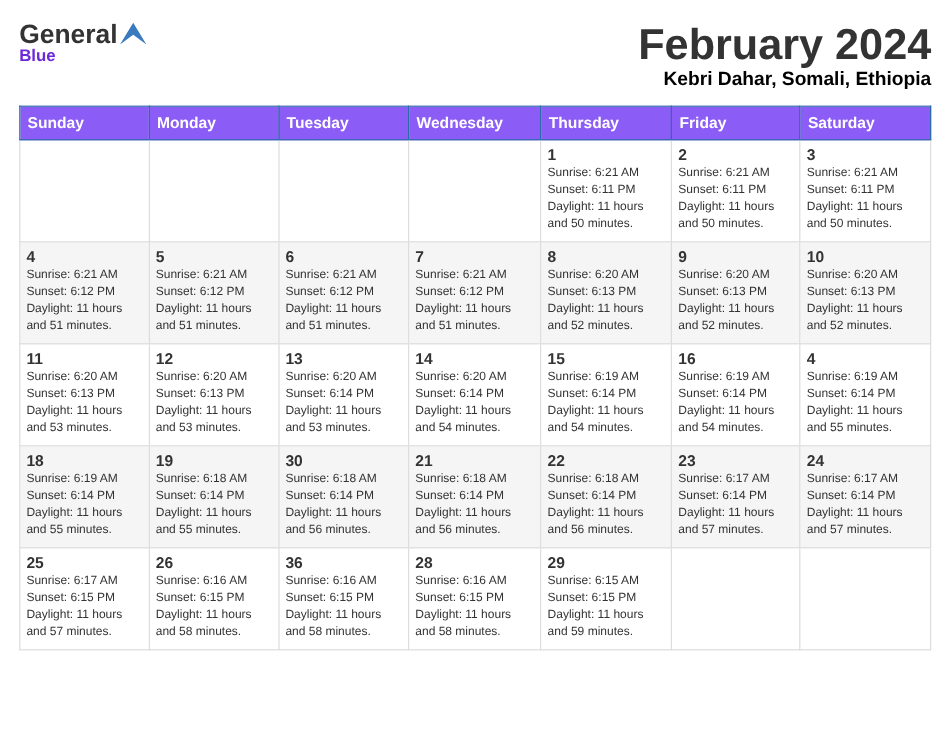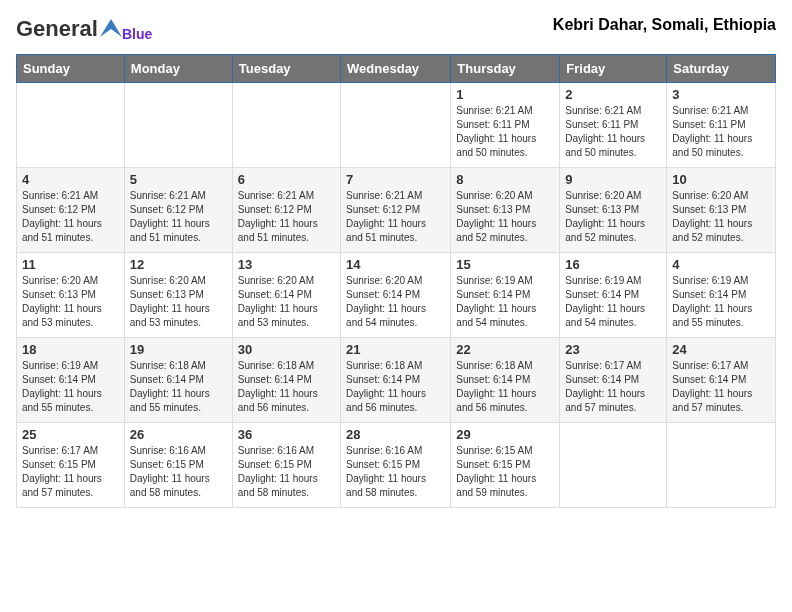--- a/index.html
+++ b/index.html
@@ -11,21 +11,22 @@
       padding: 16px;
     }
     .header-area {
       display: flex;
       justify-content: space-between;
       align-items: flex-start;
       margin-bottom: 12px;
     }
     .logo {
       display: flex;
-      align-items: flex-end;
+      flex-direction: column;
+      align-items: flex-start;
     }
     .logo-general {
       font-size: 22px;
       font-weight: bold;
       color: #333;
     }
     .logo-blue {
       font-size: 14px;
       font-weight: bold;
       color: #6d28d9;
@@ -43,21 +44,21 @@
       font-size: 16px;
       color: #000000;
       font-weight: bold;
     }
     .calendar {
       width: 100%;
       border-collapse: collapse;
       border: 1px solid #ccc;
     }
     .calendar th {
-      background-color: #737373;
+      background-color: #8b5cf6;
       color: #fff;
       font-size: 13px;
       font-weight: bold;
       padding: 6px 6px;
       text-align: left;
       border: 1px solid #2d6aaa;
     }
     .calendar td {
       vertical-align: top;
       padding: 4px 5px;
@@ -95,20 +96,21 @@
   <div class="logo">
     <div style="display:flex;align-items:center;">
       <span class="logo-general">General</span>
       <svg width="22" height="18" viewBox="0 0 22 18" style="margin-left:2px;margin-top:-2px;">
         <polygon points="0,18 11,0 22,18 11,10" fill="#3a7abf"></polygon>
       </svg>
     </div>
     <div class="logo-blue">Blue</div>
   </div>
   <div class="title-area">
+    <div class="month-title">February 2024</div>
     <div class="location-title">Kebri Dahar, Somali, Ethiopia</div>
   </div>
 </div>
 
 <table class="calendar">
   <thead>
     <tr>
     <th>Sunday</th>
         <th>Monday</th>
         <th>Tuesday</th>

